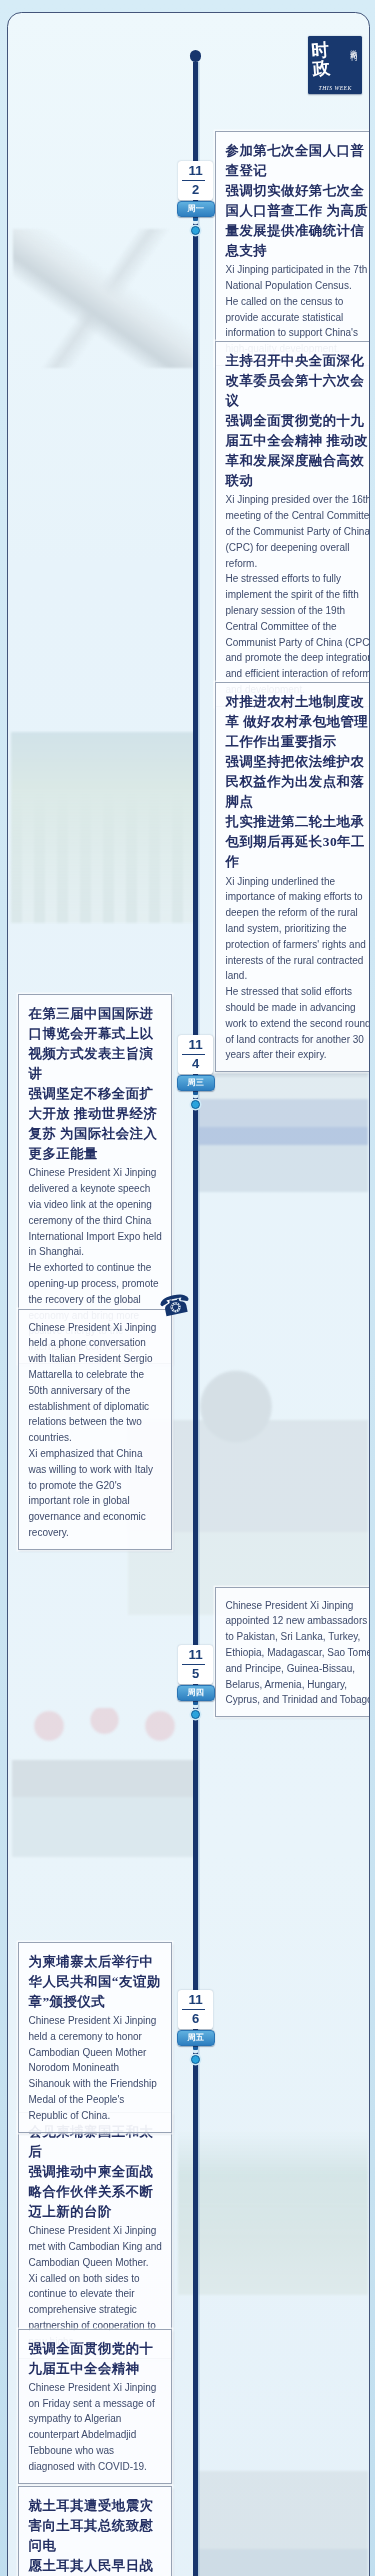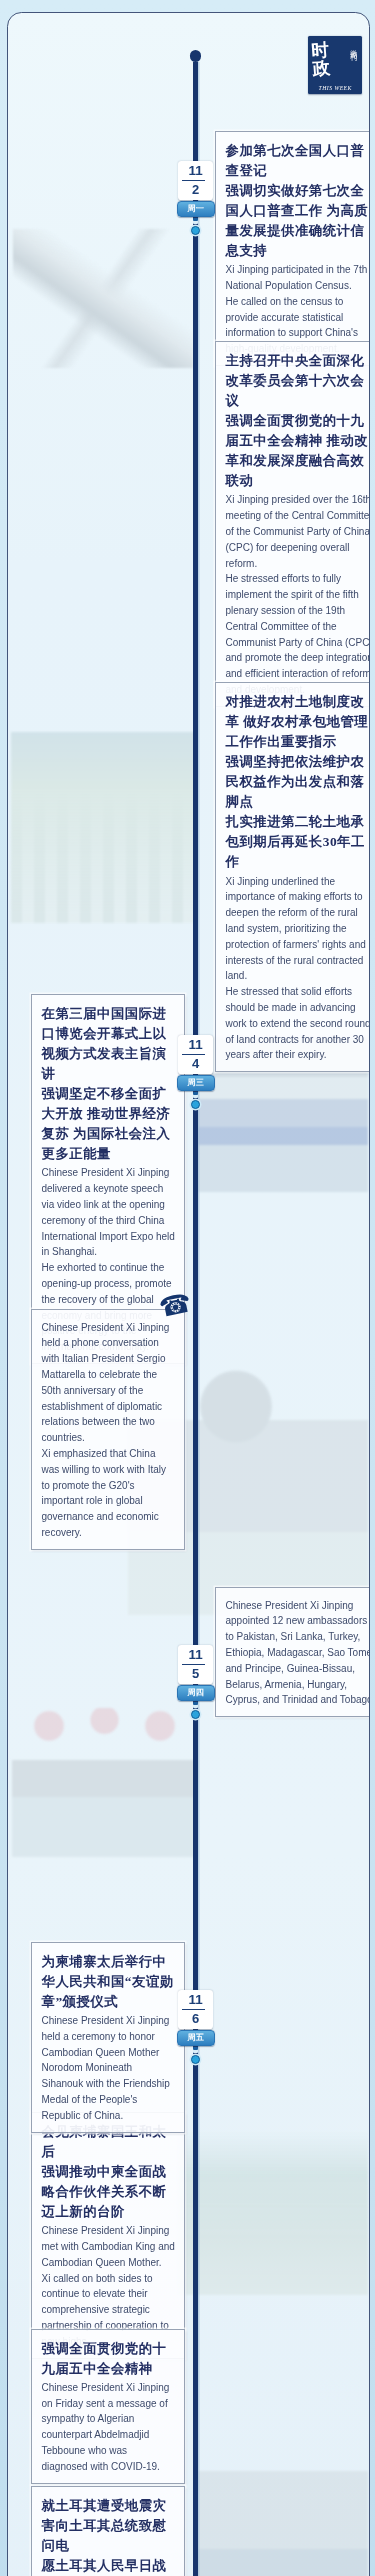--- a/index.html
+++ b/index.html
@@ -33,21 +33,21 @@
   .pin{width:4.6px;height:6.7px;background:#1b5e9e;margin-top:0.5px;border-radius:1px;
     box-shadow:inset 0 -3.1px 0 #d9edf8;}
   .dotmark{width:7.2px;height:7.2px;border-radius:50%;background:#29a3dc;border:1.5px solid #0f5f98;
     box-shadow:0 0 0 1.5px #cfe9f6;margin-top:1.5px;}
   
   .event{position:absolute;box-sizing:border-box;width:173px;
     background:rgba(252,253,255,.93);border:0.5px solid #97a2b4;
     box-shadow:0 0 0 1.5px rgba(255,255,255,.6),1px 1.5px 2.1px rgba(90,110,140,.28);
     padding:8.2px 9.3px;z-index:4;}
   .event.right{left:207px;}
-  .event.left{left:23px;width:154px;}
+  .event.left{left:10px;width:154px;}
   .zh{margin:0;font-family:"Liberation Serif","DejaVu Serif",serif;font-weight:700;
     font-size:13.4px;line-height:1.5;letter-spacing:0.5px;color:#232f63;white-space:pre-line;}
   .en{margin:1px 0 0;font-size:10px;line-height:1.58;color:#3d4a6b;white-space:pre-line;}
   
   .phone{position:absolute;left:151px;top:1277px;font-size:26px;color:#14356d;
     transform:rotate(-12deg);z-index:6;font-family:"DejaVu Sans",sans-serif;}
   
   .brand{position:absolute;left:300px;top:23px;width:54px;height:58px;background:#18386e;
     border-radius:1.5px;color:#fff;z-index:6;box-shadow:0 0.5px 1.5px rgba(20,40,80,.4);}
   .brand .zh-main{position:absolute;left:4.1px;top:5.2px;font-family:"Liberation Serif","DejaVu Serif",serif;

